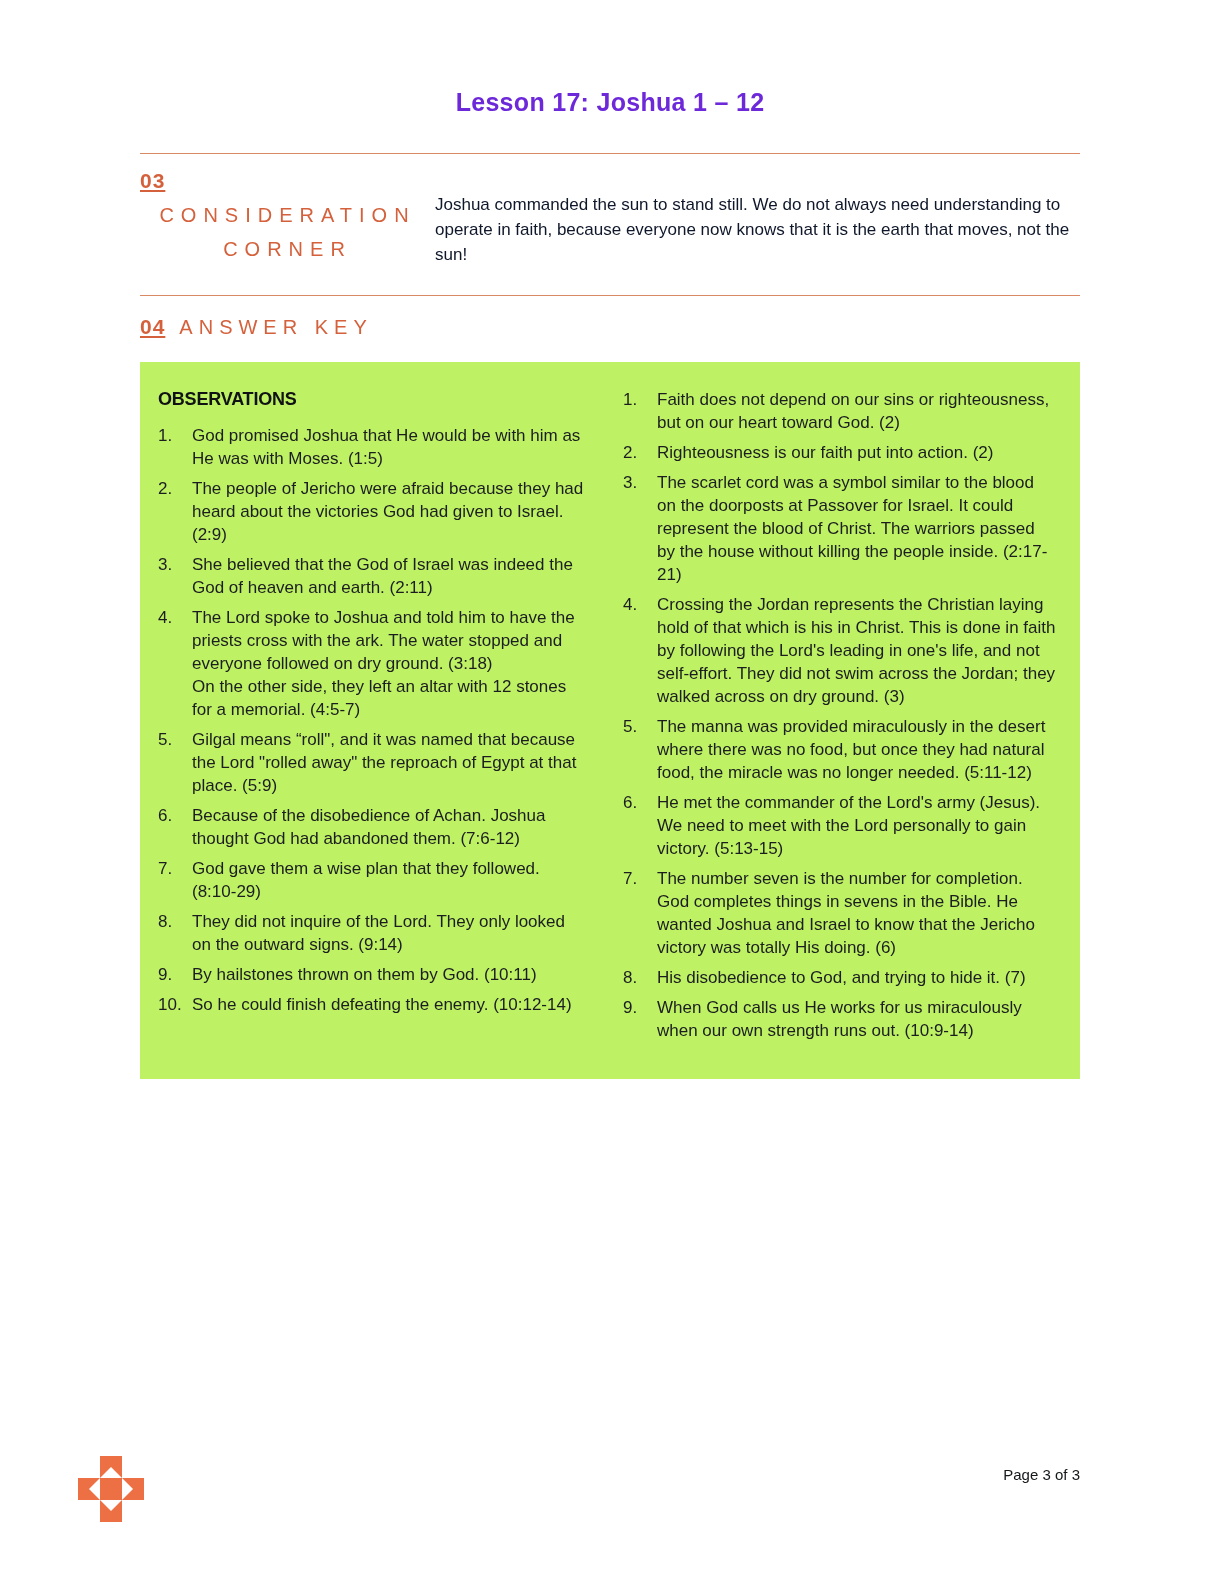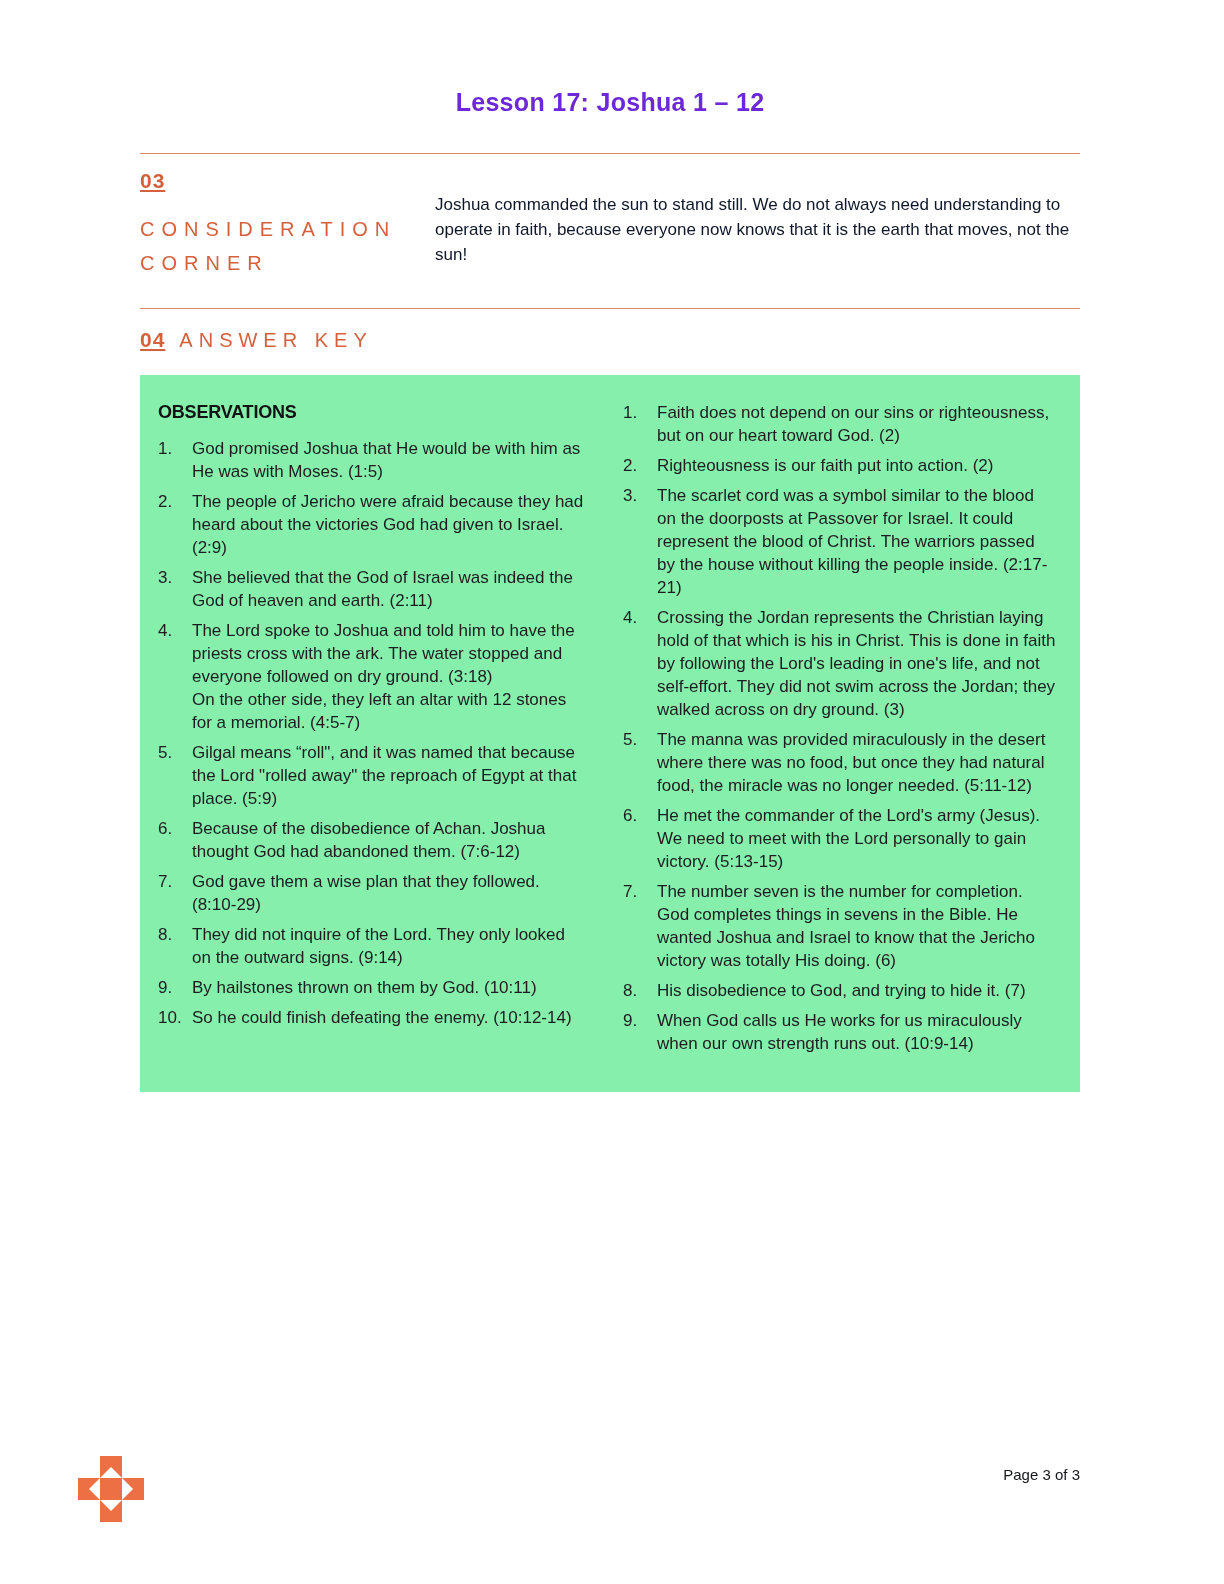--- a/index.html
+++ b/index.html
@@ -41,26 +41,27 @@
   .s03-left { width: 295px; flex-shrink: 0; }
   .section-num {
     color: #d4613b;
     font-size: 21px;
     font-weight: 700;
     letter-spacing: 1px;
     line-height: 26px;
     text-decoration: underline;
   }
   .s03-heading {
-    margin-top: 18px;
+    margin-top: 4px;
     color: #d4613b;
     font-size: 20px;
     font-weight: 500;
     letter-spacing: 7px;
     line-height: 34px;
+    text-align: center;
   }
   .s03-body {
     flex: 1;
     margin-top: 24px;
     font-size: 17px;
     line-height: 25px;
     color: #0f172a;
   }
 
   
@@ -73,21 +74,21 @@
     margin-left: 14px;
     color: #d4613b;
     font-size: 20px;
     font-weight: 500;
     letter-spacing: 6px;
     line-height: 26px;
   }
 
   .answer-panel {
     margin-top: 22px;
-    background: #86efac;
+    background: #bef264;
     padding: 26px 24px 30px 18px;
     display: flex;
   }
   .col-left { width: 430px; flex-shrink: 0; }
   .col-gap { width: 35px; flex-shrink: 0; }
   .col-right { flex: 1; }
 
   .col-header {
     font-size: 18px;
     font-weight: 700;

